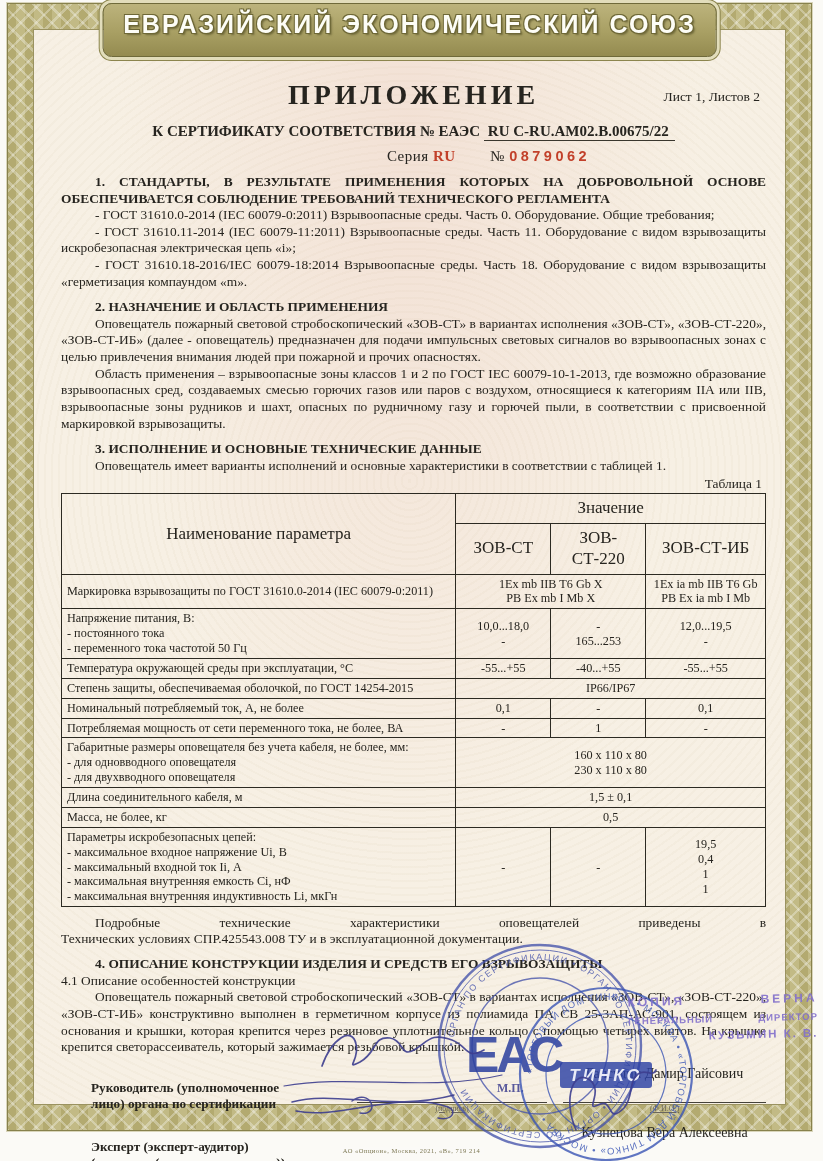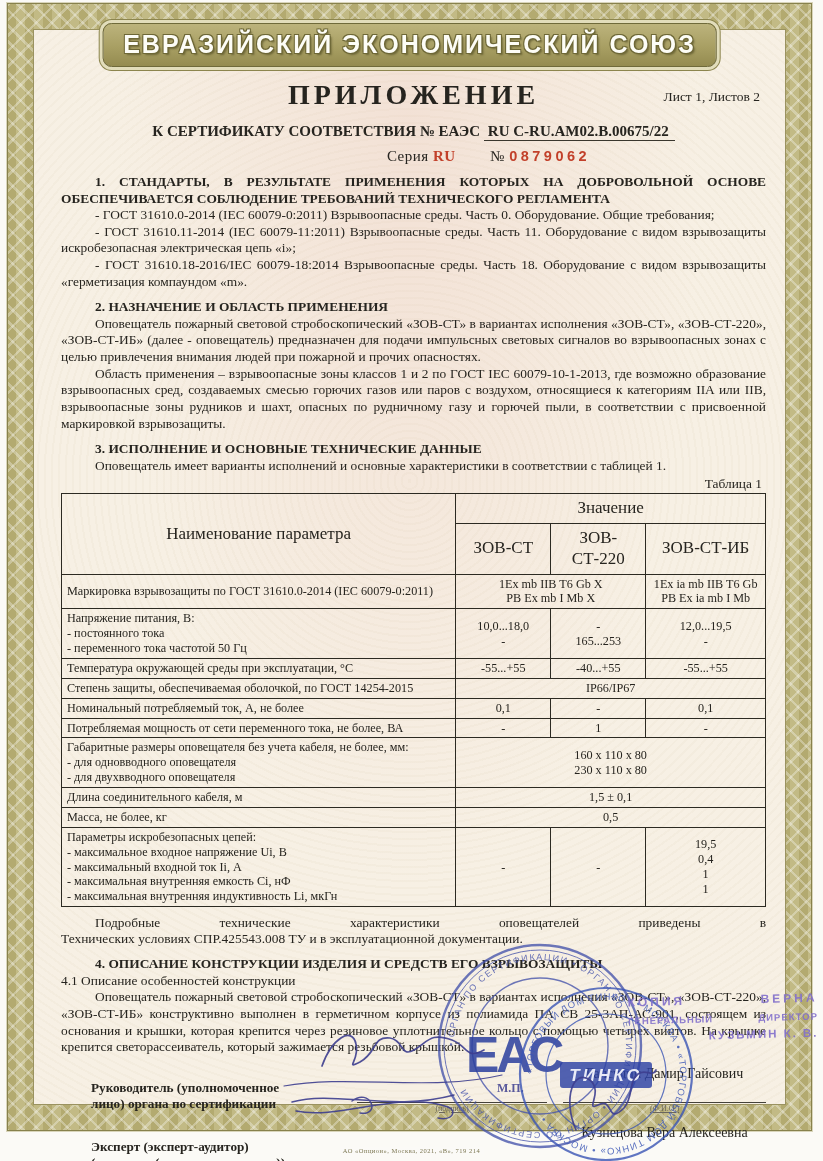--- a/index.html
+++ b/index.html
@@ -16,22 +16,22 @@
        box-shadow:inset 0 0 0 1px #87814c, 0 0 0 1px #d9d5bb;}
   .page{position:relative;width:100%;height:100%;box-sizing:border-box;
         background:
           radial-gradient(ellipse at 50% 10%, rgba(231,186,175,.28), rgba(231,186,175,0) 55%),
           repeating-radial-gradient(circle at 50% 42%, rgba(167,148,92,.045) 0 2px, rgba(167,148,92,0) 2px 7px),
           #f7f0e4;
         box-shadow:inset 0 0 0 1px #9a9260;
         padding:46px 20px 8px 28px;}
 
   
-  .banner{position:absolute;left:50%;top:20px;transform:translateX(-50%);z-index:9;
-          white-space:nowrap;padding:6px 20px 7px;border-radius:9px;
+  .banner{position:absolute;left:50%;top:0;transform:translateX(-50%);z-index:9;
+          white-space:nowrap;padding:6px 20px 17px;border-radius:9px;
           background:linear-gradient(180deg,#bcb37c 0%,#a89f63 55%,#948b50 100%);
           border:1px solid #6f6a3a;
           box-shadow:0 0 0 3px #e2ddbb, 0 0 0 4px #8c854e, 0 1px 3px rgba(60,55,20,.45);
           font-family:"Liberation Sans",sans-serif;font-weight:bold;font-size:25px;letter-spacing:2px;
           color:#fdfdf6;
           text-shadow:1px 1px 0 #6e6837,-1px 1px 0 #6e6837,1px -1px 0 #6e6837,-1px -1px 0 #6e6837,2px 2px 2px rgba(60,55,20,.5);}
 
   
   .title-row{position:relative;text-align:center;margin-top:4px;height:34px;}
   .title{font-size:28px;font-weight:bold;letter-spacing:4px;}

